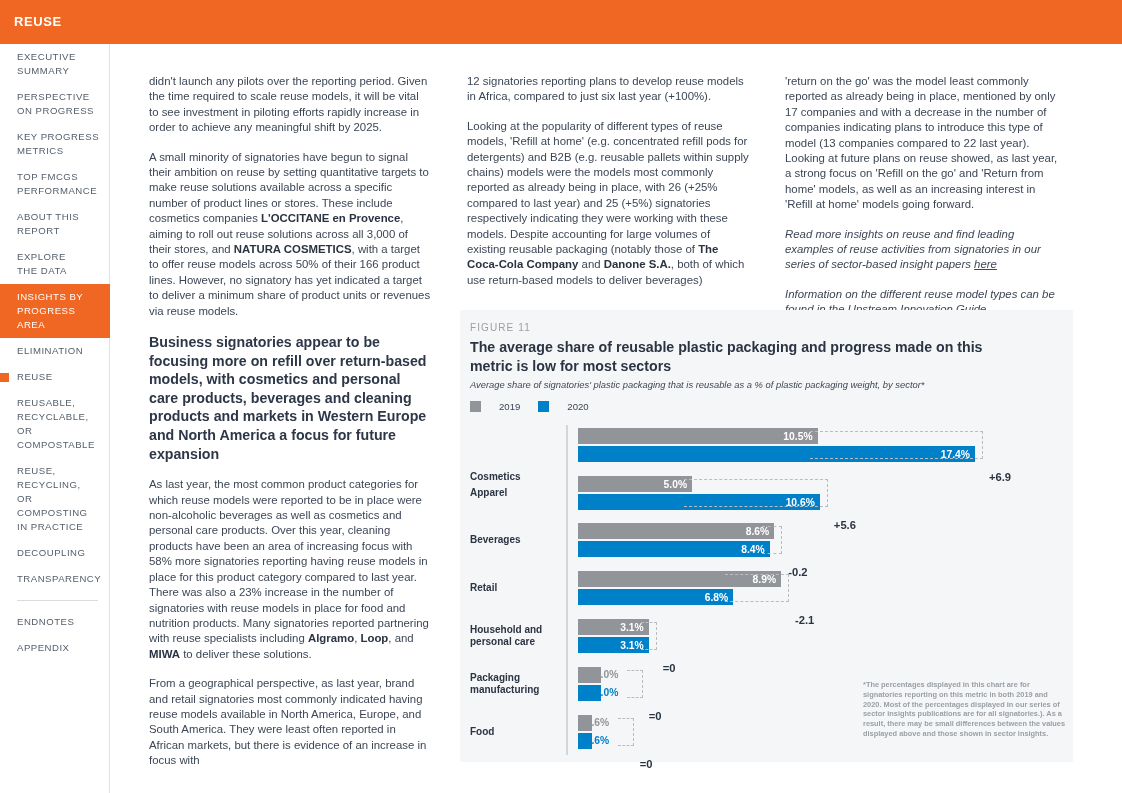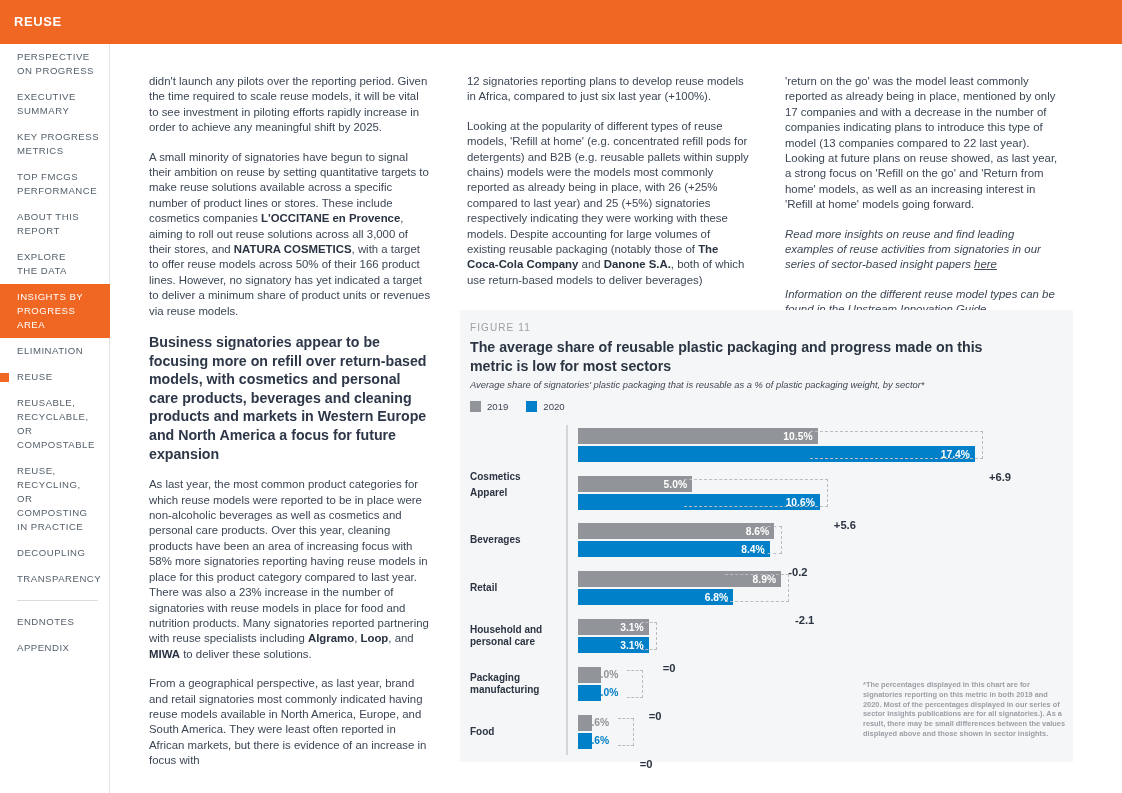--- a/index.html
+++ b/index.html
@@ -99,21 +99,21 @@
     position:absolute; left:10px; top:68px; width:590px;
     font-size:9.4px; font-style:italic; color:#3e4754;
     line-height:13px;
   }
   .legend{
     position:absolute; left:10px; top:91px;
     display:flex; align-items:center; gap:6px;
     font-size:9.6px; color:#3c4655;
   }
   .legend .sw{ width:11px; height:11px; display:inline-block; }
-  .legend .grp{ display:flex; align-items:center; gap:6px; margin-right:12px; }
+  .legend .grp{ display:flex; align-items:center; gap:18px; margin-right:12px; }
 
   
   .plot{
     position:absolute; left:0; top:113px; width:613px; height:339px;
   }
   .axis{
     position:absolute; left:106px; top:2px; width:1.5px; height:330px;
     background:#d4d7da;
   }
   .cat-label{
@@ -156,22 +156,22 @@
 </style>
 </head>
 <body>
 
 <div class="topbar">
   <div class="topbar-left">REUSE</div>
 </div>
 
 <div class="sidebar">
   <div class="nav" id="nav">
+      <div class="nav-item"><span>EXECUTIVE<br>SUMMARY</span></div>
       <div class="nav-item"><span>PERSPECTIVE<br>ON PROGRESS</span></div>
-      <div class="nav-item"><span>EXECUTIVE<br>SUMMARY</span></div>
       <div class="nav-item"><span>KEY PROGRESS<br>METRICS</span></div>
       <div class="nav-item"><span>TOP FMCGS<br>PERFORMANCE</span></div>
       <div class="nav-item"><span>ABOUT THIS<br>REPORT</span></div>
       <div class="nav-item"><span>EXPLORE<br>THE DATA</span></div>
       <div class="nav-item active"><span>INSIGHTS BY<br>PROGRESS AREA</span></div>
       <div class="nav-item"><span>ELIMINATION</span></div>
       <div class="nav-item marked"><span class="marker"></span><span>REUSE</span></div>
       <div class="nav-item"><span>REUSABLE,<br>RECYCLABLE, OR<br>COMPOSTABLE</span></div>
       <div class="nav-item"><span>REUSE,<br>RECYCLING,<br>OR COMPOSTING<br>IN PRACTICE</span></div>
       <div class="nav-item"><span>DECOUPLING</span></div>

